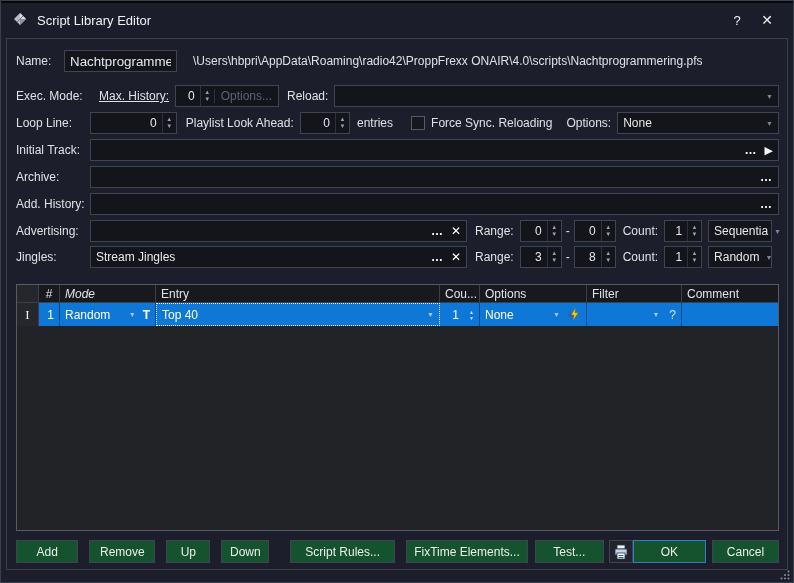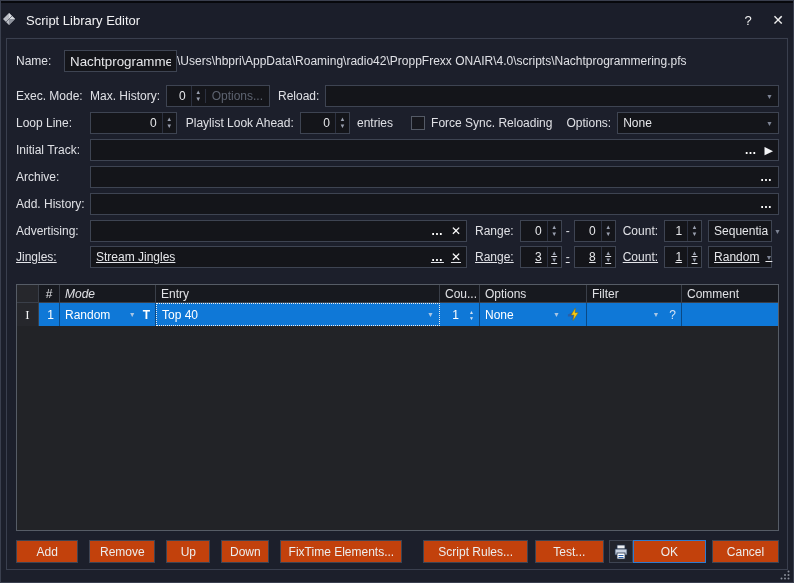--- a/index.html
+++ b/index.html
@@ -4,21 +4,21 @@
 <style>
   html,body{margin:0;padding:0;background:#0e0f14;}
   *{box-sizing:border-box;}
   .window{
     position:relative;width:794px;height:583px;
     background:#1c1f2b;border:1px solid #3a3f4e;
     font-family:"Liberation Sans","DejaVu Sans",sans-serif;
     font-size:12px;color:#e4e5ea;overflow:hidden;
   }
   
-  .titlebar{height:36px;display:flex;align-items:center;padding:0 0;background:#1b1e2a;border-top:2px solid #07080c;}
+  .titlebar{height:36px;display:flex;align-items:center;padding:0 11px;background:#1b1e2a;border-top:2px solid #07080c;}
   .title-icon{width:16px;height:16px;margin-right:9px;flex:0 0 auto;}
   .title-text{font-size:13px;color:#f1f1f3;}
   .title-spacer{flex:1;}
   .title-btn{width:30px;height:24px;display:flex;align-items:center;justify-content:center;color:#f0f0f0;font-size:13px;cursor:default;}
   .title-btn.close{font-size:14px;}
   
   .client{position:absolute;left:5px;right:5px;top:37px;bottom:12px;border:1px solid #3a3f4e;background:#1c1f2b;padding:11px 8px 0 9px;}
   .row{display:flex;align-items:center;height:22px;margin-bottom:5px;}
   .lbl{color:#dfe0e5;white-space:nowrap;flex:0 0 auto;}
   .field,.combo,.spin{
@@ -48,21 +48,21 @@
   .cell{display:flex;align-items:center;padding:0 5px;border-right:1px solid rgba(8,35,66,.55);overflow:hidden;white-space:nowrap;}
   .gutter{background:#26272c;border-right:1px solid #3a3f49;display:flex;align-items:center;justify-content:center;}
   .gutter .ibeam{font-family:"Liberation Serif","DejaVu Serif",serif;color:#f2f3f5;font-size:13px;}
   .cell .mini-arrow{font-size:7px;color:#a9c6e4;}
   .cell-entry{border:1px dotted #e7ebf0;}
   .cell .mini-spin{display:flex;flex-direction:column;margin-left:auto;}
   .cell .mini-spin span{font-size:5px;line-height:6px;color:#cfe0f3;}
   .grid-empty{flex:1;background:#222327;}
   
   .footer{display:flex;align-items:center;margin-top:9px;height:23px;}
-  .btn{height:23px;background:#c2410c;border:1px solid #3e4452;color:#eceded;
+  .btn{height:23px;background:#14532d;border:1px solid #3e4452;color:#eceded;
        display:flex;align-items:center;justify-content:center;padding:0 10px;white-space:nowrap;}
   .btn.ok{border:1px solid #2e7bcf;}
   .icon-btn{width:26px;height:23px;background:#22242c;border:1px solid #3e4452;display:flex;align-items:center;justify-content:center;}
   .grip{position:absolute;right:3px;bottom:2px;}
 </style>
 </head>
 <body>
 
 <div class="window">
 
@@ -77,27 +77,27 @@
     <span class="title-spacer"></span>
     <div class="title-btn">?</div>
     <div class="title-btn close">✕</div>
   </div>
 
   <div class="client">
 
     <div class="row" style="margin-bottom:13px;">
       <span class="lbl" style="width:48px;">Name:</span>
       <input class="field" style="width: 113px;" value="Nachtprogrammering">
-      <span class="lbl" style="margin-left:0;">\Users\hbpri\AppData\Roaming\radio42\ProppFrexx ONAIR\4.0\scripts\Nachtprogrammering.pfs</span>
+      <span class="lbl" style="margin-left:16px;">\Users\hbpri\AppData\Roaming\radio42\ProppFrexx ONAIR\4.0\scripts\Nachtprogrammering.pfs</span>
     </div>
 
 
     <div class="row">
       <span class="lbl" style="width:74px;">Exec. Mode:</span>
-      <span class="lbl" style="">Max. History:</span>
+      <span class="lbl" style="margin-left:9px;text-decoration:underline;">Max. History:</span>
       <div class="spin" style="width:104px;margin-left:6px;">
         <span class="num">0</span>
         <span class="spinner">
           <span>▲</span>
           <span>▼</span>
         </span>
         <span class="disabled-txt" style="padding:0 6px;border-left:1px solid #2c3140;">Options...</span>
       </div>
       <span class="lbl" style="margin-left:8px;">Reload:</span>
       <div class="combo" style="flex:1;margin-left:6px;">
@@ -196,21 +196,21 @@
           <span>▲</span>
           <span>▼</span>
         </span>
       </div>
       <div class="combo" style="width:64px;margin-left:6px;">
         <span>Sequentia</span>
         <span class="arrow">▼</span>
       </div>
     </div>
 
-    <div class="row" style="margin-bottom:16px;text-decoration:underline;">
+    <div class="row" style="margin-bottom:16px;">
       <span class="lbl" style="width:74px;">Jingles:</span>
       <div class="field" style="width:377px;">
         <span>Stream Jingles</span>
         <span class="inline-btn">
           <span class="dots">…</span>
           <span class="clear-x">✕</span>
         </span>
       </div>
       <span class="lbl" style="margin-left:8px;">Range:</span>
       <div class="spin" style="width:42px;margin-left:6px;">
@@ -291,22 +291,22 @@
       </div>
 
       <div class="grid-empty"></div>
     </div>
 
     <div class="footer">
       <div class="btn" style="width:66px;">Add</div>
       <div class="btn" style="width:66px;margin-left:11px;">Remove</div>
       <div class="btn" style="width:46px;margin-left:11px;">Up</div>
       <div class="btn" style="width:48px;margin-left:11px;">Down</div>
+      <div class="btn" style="width:112px;margin-left:21px;">Script Rules...</div>
       <div class="btn" style="width:122px;margin-left:11px;">FixTime Elements...</div>
-      <div class="btn" style="width:112px;margin-left:21px;">Script Rules...</div>
       <div class="btn" style="width:73px;margin-left:7px;">Test...</div>
       <div class="icon-btn" style="margin-left:5px;">
         <svg width="16" height="16" viewBox="0 0 16 16">
           <rect x="4" y="1" width="8" height="4" fill="#eef0f4" stroke="#23324a" stroke-width="0.8"></rect>
           <rect x="2" y="5" width="12" height="6" fill="#c8d2e2" stroke="#23324a" stroke-width="0.8"></rect>
           <rect x="4" y="9" width="8" height="6" fill="#ffffff" stroke="#23324a" stroke-width="0.8"></rect>
           <rect x="5.5" y="11" width="5" height="1" fill="#2a5fa8"></rect>
           <rect x="5.5" y="13" width="5" height="1" fill="#2a5fa8"></rect>
         </svg>
       </div>

